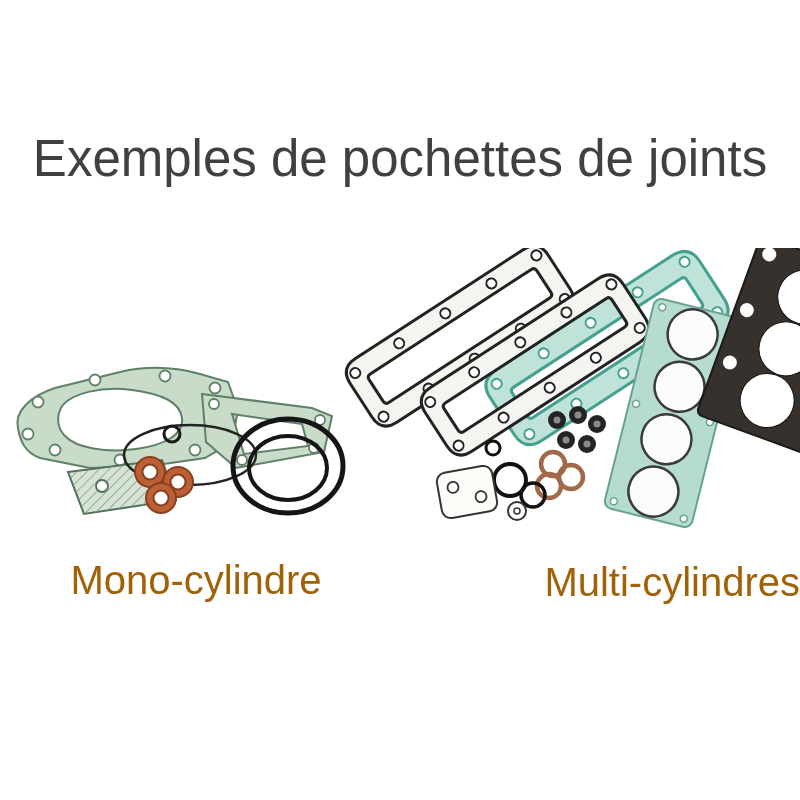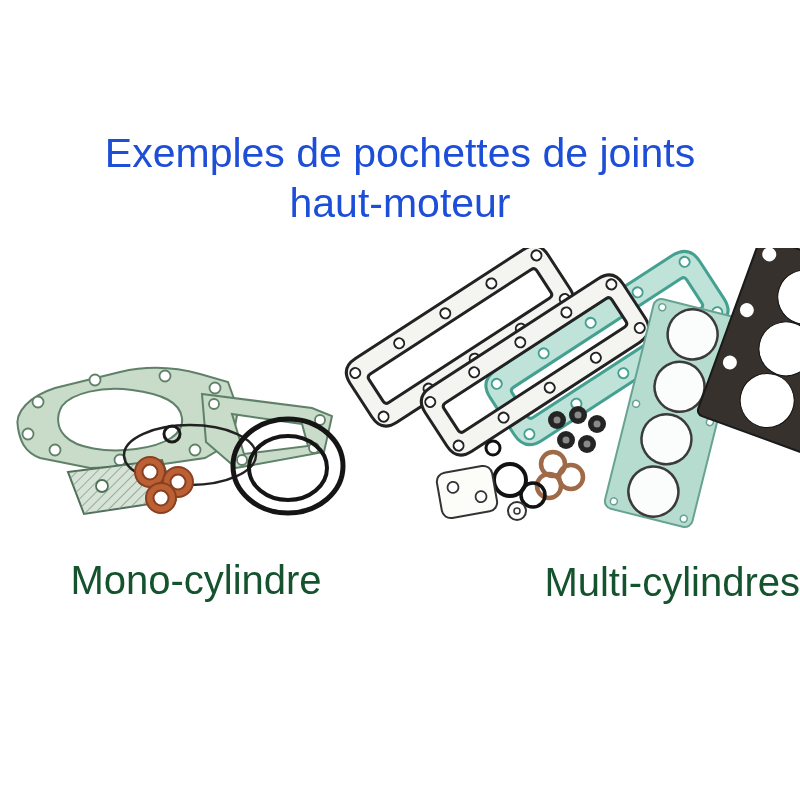--- a/index.html
+++ b/index.html
@@ -13,48 +13,47 @@
     position: relative;
     width: 800px; height: 800px;
     background: #ffffff;
     color: #000000;
     overflow: hidden;
   }
   .title {
     position: absolute;
     top: 128px; left: 0; width: 100%;
     margin: 0;
-    font-size: 41px;
+    font-size: 51px;
     font-weight: 400;
     line-height: 1.22;
     text-align: center;
-    color: #1d4ed8;
+    color: #404040;
   }
   .title span { display: block; }
   .fig { position: absolute; }
   .fig-mono  { left: 0px;   top: 350px; }
   .fig-multi { left: 335px; top: 248px; }
   .caption {
     position: absolute;
     font-size: 40px;
     font-weight: 400;
     text-align: center;
-    color: #14532d;
+    color: #a16207;
   }
   .caption-mono  { left: 0px;   top: 558px; width: 392px; }
   .caption-multi { left: 394px; top: 560px; width: 406px; text-align: right; }
 </style>
 </head>
 <body>
 
 <div class="page">
 
   <h1 class="title">
     <span>Exemples de pochettes de joints</span>
-    <span>haut-moteur</span>
   </h1>
 
   <div class="fig fig-mono">
     <svg width="352" height="215" viewBox="0 0 352 215">
       <defs>
         <pattern id="hatch" width="7" height="7" patternUnits="userSpaceOnUse" patternTransform="rotate(45)">
           <line x1="0" y1="0" x2="0" y2="7" stroke="#7e9b86" stroke-width="1.5"></line>
         </pattern>
       </defs>
 

